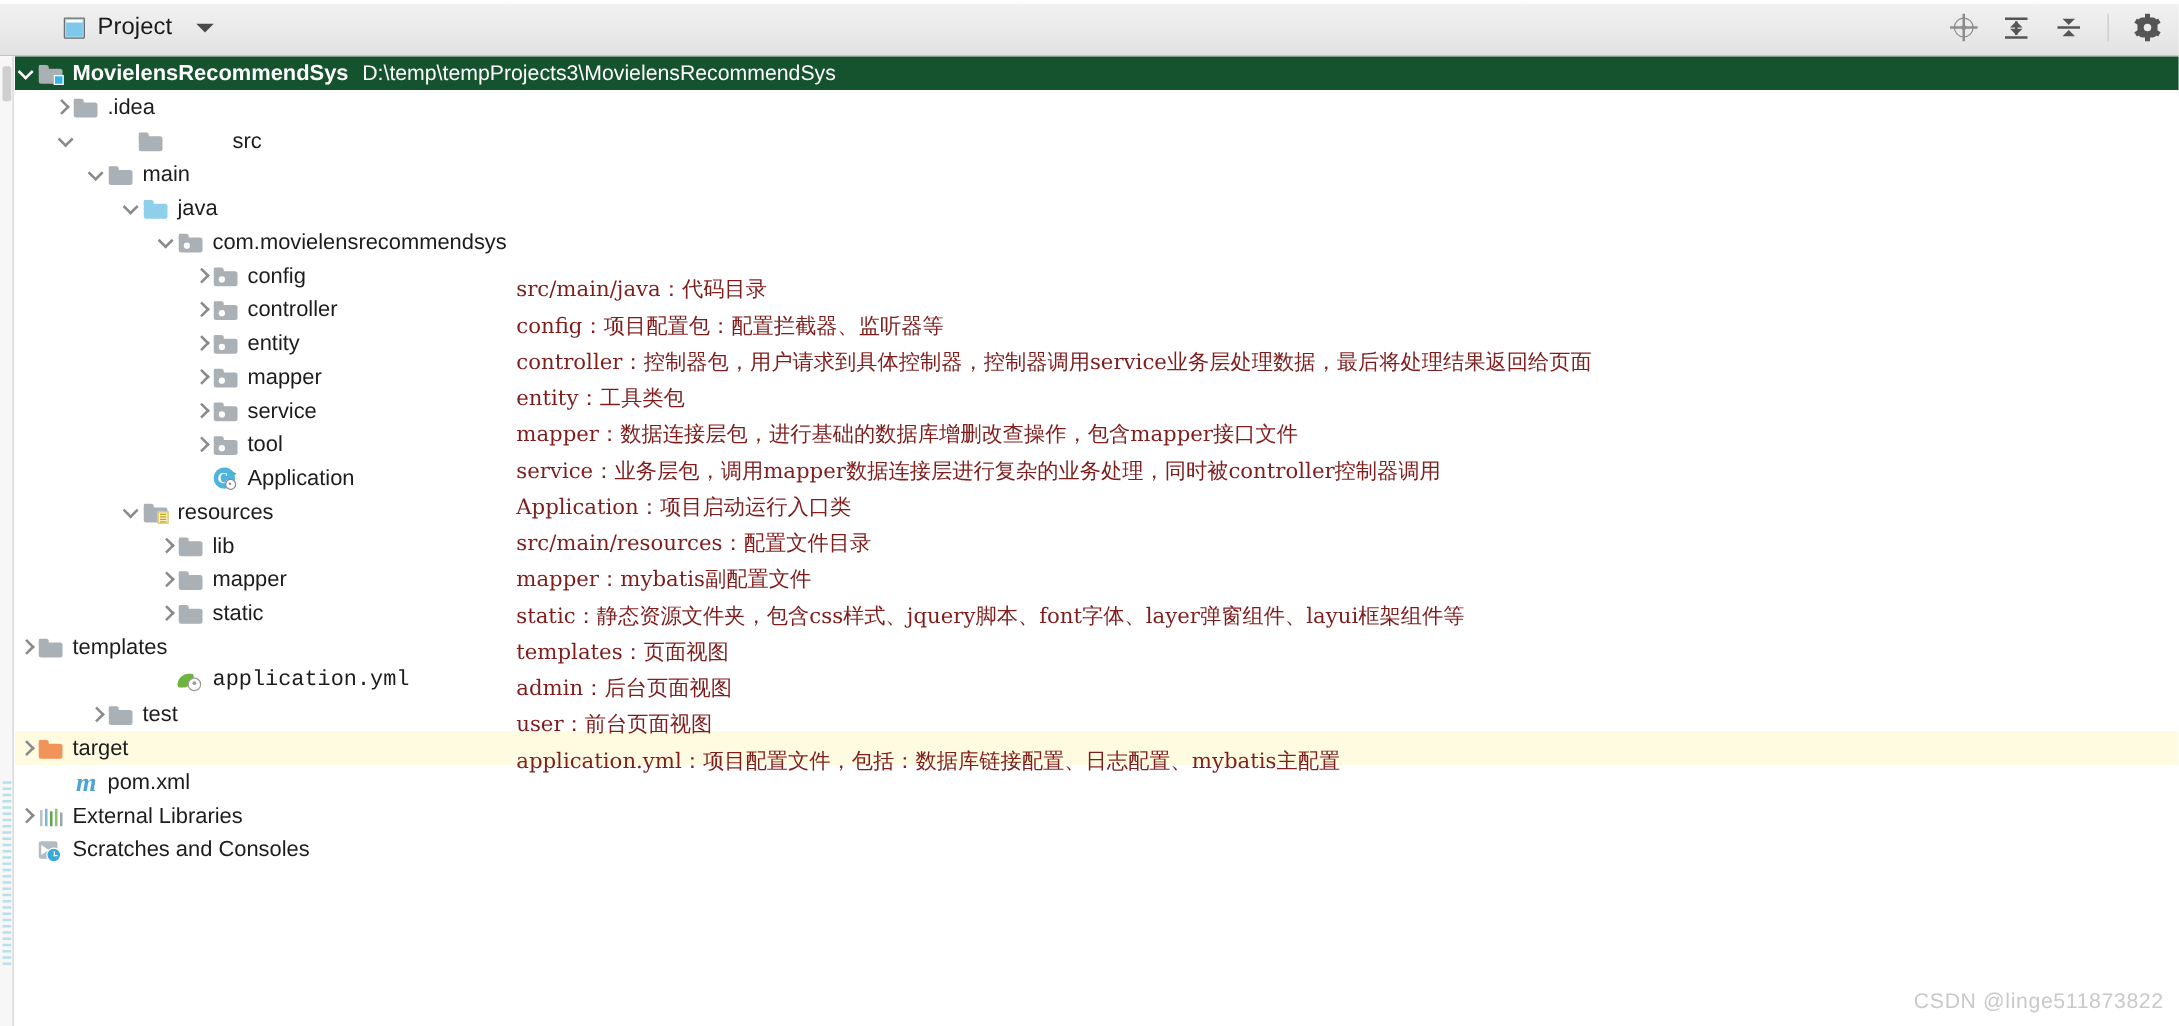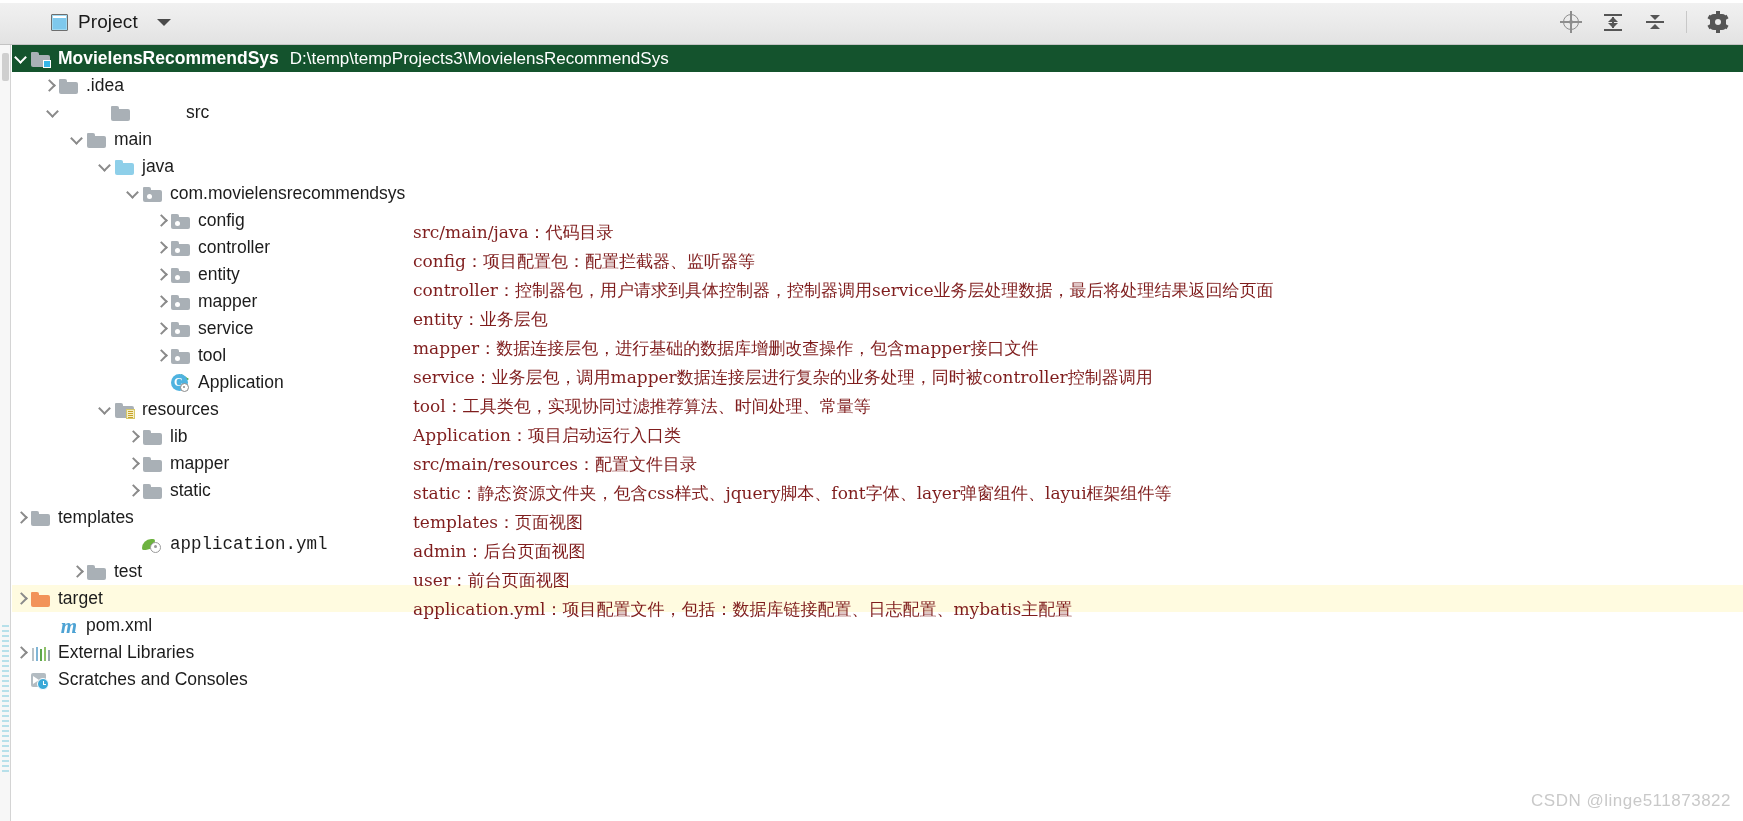--- a/index.html
+++ b/index.html
@@ -790,26 +790,26 @@
         <span class="arrow none"></span>
         <span class="icon"><span class="ic-scratch"><span class="panel"></span><span class="chev"></span><span class="clock"></span></span></span>
         <span class="row-label">Scratches and Consoles</span>
       </div>
     </div>
 
   <div id="annotations">
       <div class="ann-line">src/main/java：代码目录</div>
       <div class="ann-line">config：项目配置包：配置拦截器、监听器等</div>
       <div class="ann-line">controller：控制器包，用户请求到具体控制器，控制器调用service业务层处理数据，最后将处理结果返回给页面</div>
-      <div class="ann-line">entity：业务层包</div>
+      <div class="ann-line">entity：工具类包</div>
       <div class="ann-line">mapper：数据连接层包，进行基础的数据库增删改查操作，包含mapper接口文件</div>
       <div class="ann-line">service：业务层包，调用mapper数据连接层进行复杂的业务处理，同时被controller控制器调用</div>
-      <div class="ann-line">tool：工具类包，实现协同过滤推荐算法、时间处理、常量等</div>
       <div class="ann-line">Application：项目启动运行入口类</div>
       <div class="ann-line">src/main/resources：配置文件目录</div>
+      <div class="ann-line">mapper：mybatis副配置文件</div>
       <div class="ann-line">static：静态资源文件夹，包含css样式、jquery脚本、font字体、layer弹窗组件、layui框架组件等</div>
       <div class="ann-line">templates：页面视图</div>
       <div class="ann-line">admin：后台页面视图</div>
       <div class="ann-line">user：前台页面视图</div>
       <div class="ann-line">application.yml：项目配置文件，包括：数据库链接配置、日志配置、mybatis主配置</div>
     </div>
 
   <div id="watermark">CSDN @linge511873822</div>
 </div>
 

